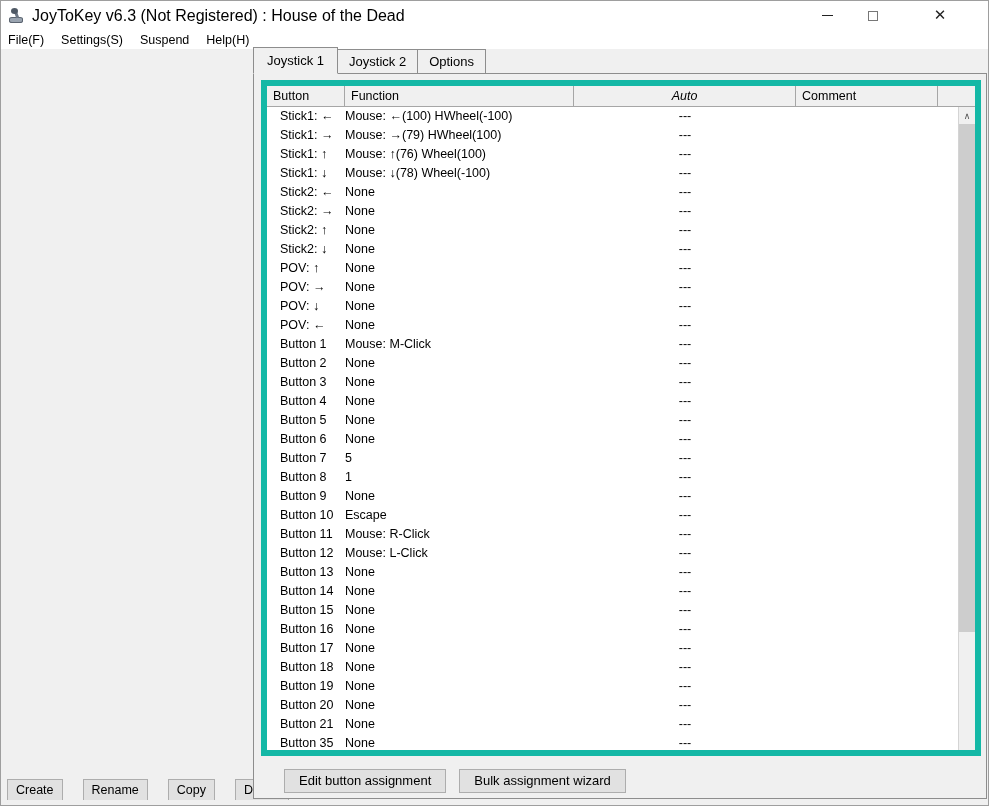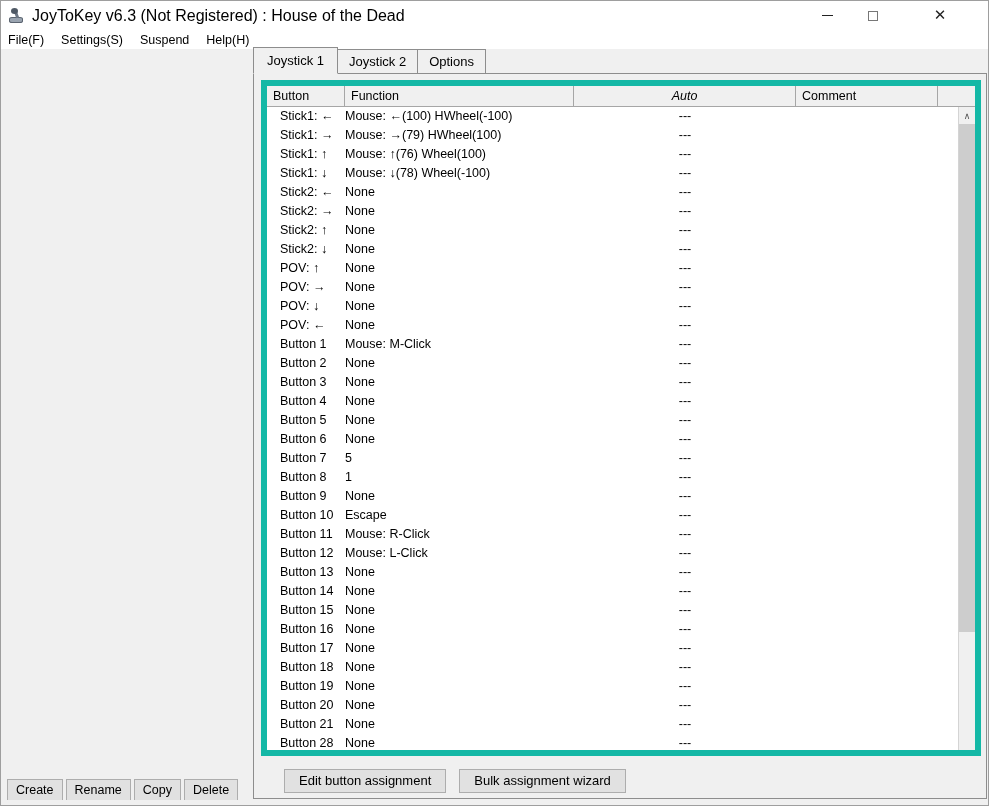--- a/index.html
+++ b/index.html
@@ -140,21 +140,21 @@
     outline-offset: -1px;
   }
 
   
   #left-buttons {
     position: absolute;
     left: 2px; top: 776px;
     width: 245px; height: 26px;
     display: flex;
     align-items: center;
-    gap: 3px;
+    gap: 20px;
     padding-left: 4px;
     box-sizing: border-box;
   }
   .winbutton {
     background: #e1e1e1;
     border: 1px solid #adadad;
     box-sizing: border-box;
     font-family: "Liberation Sans", sans-serif;
     font-size: 12.5px;
     color: #000;
@@ -583,21 +583,21 @@
               <div class="c-auto">---</div>
               <div class="c-comment"></div>
             </div>
             <div class="row">
               <div class="c-button">Button 21</div>
               <div class="c-function">None</div>
               <div class="c-auto">---</div>
               <div class="c-comment"></div>
             </div>
             <div class="row">
-              <div class="c-button">Button 28</div>
+              <div class="c-button">Button 35</div>
               <div class="c-function">None</div>
               <div class="c-auto">---</div>
               <div class="c-comment"></div>
             </div>
             <div class="row">
               <div class="c-button">Button 23</div>
               <div class="c-function">None</div>
               <div class="c-auto">---</div>
               <div class="c-comment"></div>
             </div>

